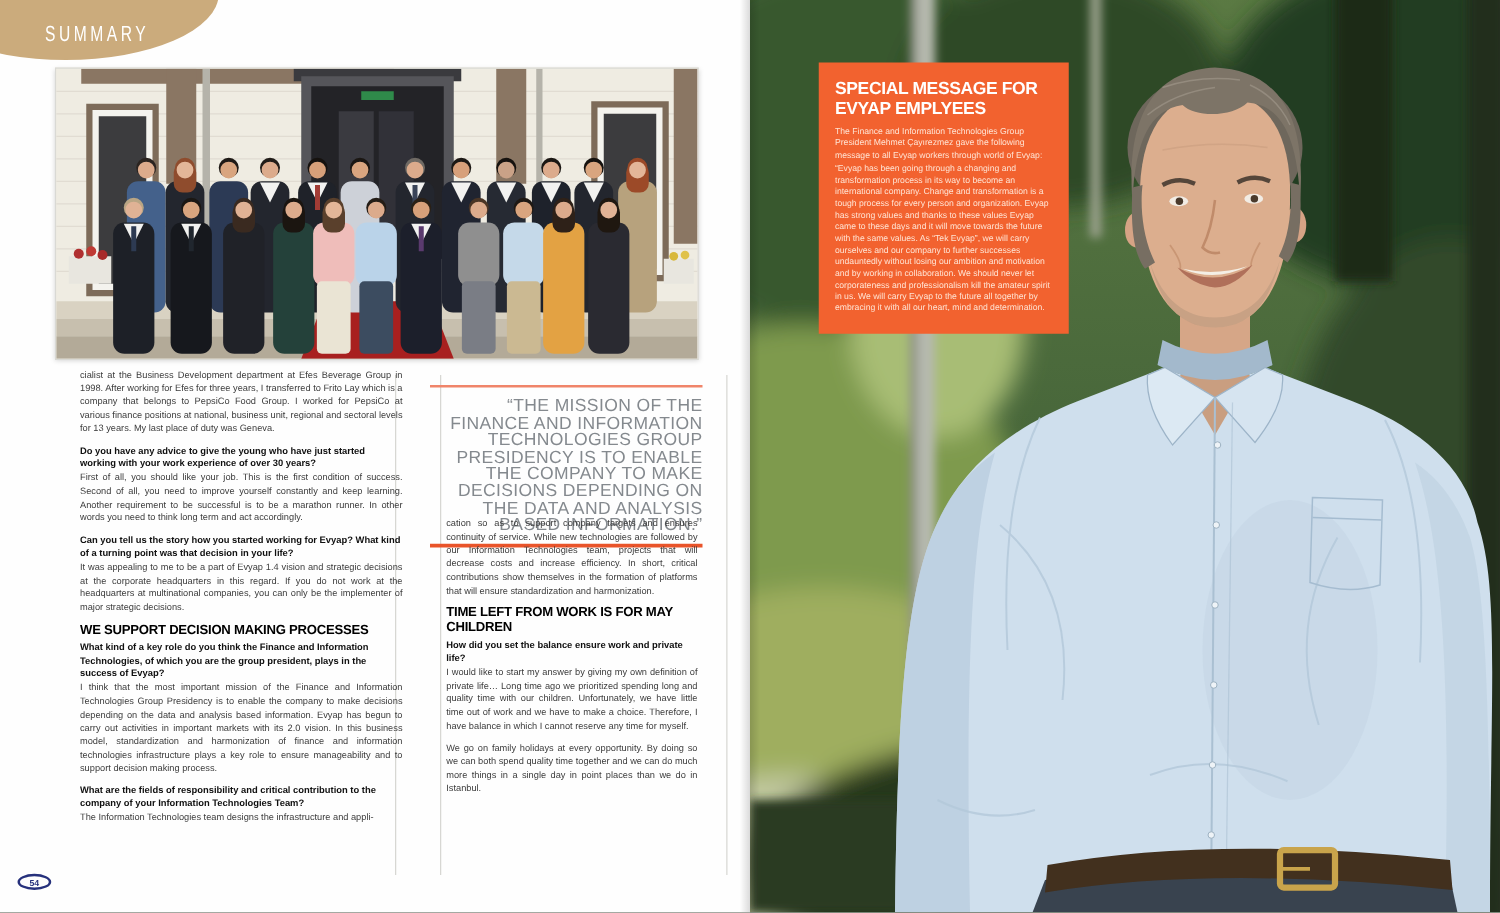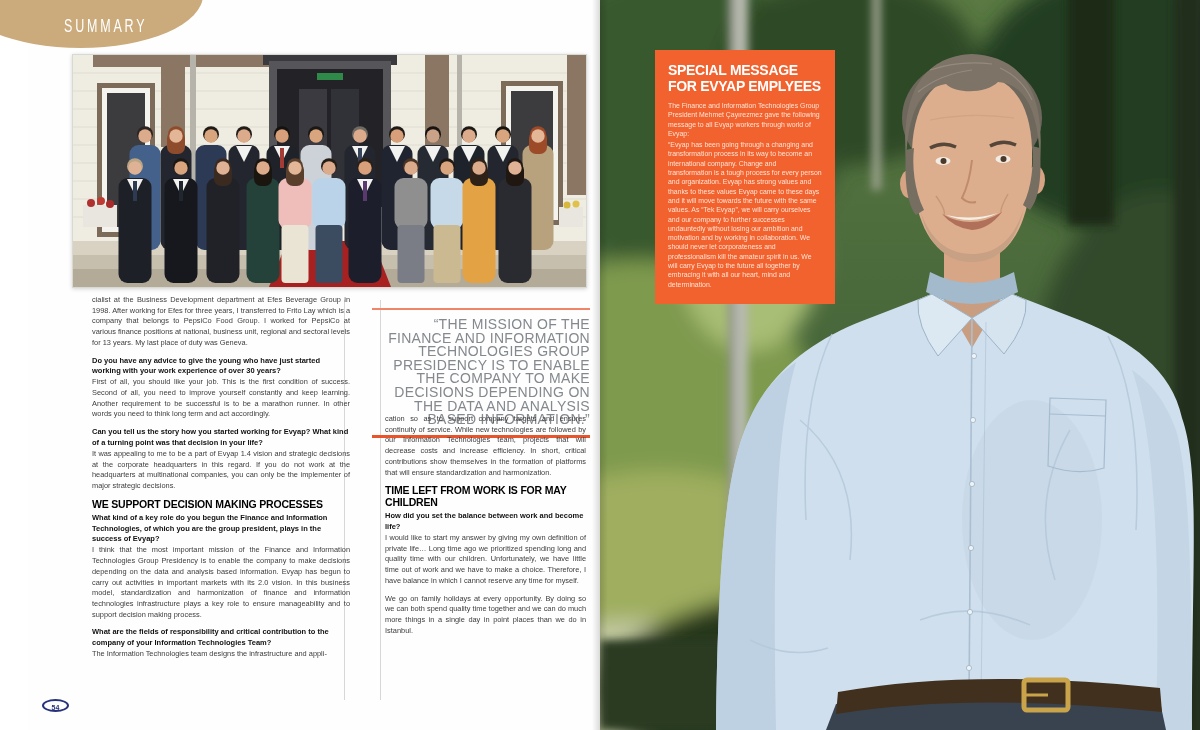--- a/index.html
+++ b/index.html
@@ -1,19 +1,19 @@
 <!DOCTYPE html>
 <html><head>
 <meta charset="utf-8">
 <style>
   html,body{margin:0;padding:0;background:#888;}
   #spread{position:relative;width:1200px;height:730px;background:#ffffff;overflow:hidden;
           font-family:"Liberation Sans",sans-serif;}
   
-  #left-page{position:absolute;left:0;top:0;width:600px;height:730px;background:#fefefe;margin-left:28px;}
+  #left-page{position:absolute;left:0;top:0;width:600px;height:730px;background:#fefefe;}
   #summary-ellipse{position:absolute;left:-70px;top:-58px;width:245px;height:106px;
                    background:#cbab7c;border-radius:50%;}
   #summary-label{position:absolute;left:36px;top:17px;color:#fff;font-size:12.5px;
                  letter-spacing:2.8px;font-weight:400;transform:scaleY(1.4);transform-origin:left top;}
   #group-photo{position:absolute;left:44px;top:54px;width:513px;height:232px;
                border:1px solid #d9d9d4;box-shadow:0 1px 4px rgba(0,0,0,.18);background:#efece3;}
   #group-photo svg{display:block;}
   .col-rule{position:absolute;top:300px;height:400px;width:1px;background:#d7d7d3;}
   #col1{position:absolute;left:64px;top:295px;width:258px;}
   #col2{position:absolute;left:357px;top:414px;width:201px;}
@@ -25,21 +25,21 @@
   #quote-rule-top{height:2px;background:#f0856a;margin-bottom:8px;}
   #quote-rule-bottom{height:3px;background:#e9542a;margin-top:8px;}
   #pull-quote{font-size:14px;line-height:13.6px;color:#84898e;text-align:right;
               letter-spacing:.3px;}
   .page-badge{position:absolute;width:27px;height:13px;border:2px solid #26317c;border-radius:50%;
               background:#fdfdfd;color:#26317c;font-size:7px;font-weight:700;line-height:13px;
               text-align:center;box-sizing:border-box;}
   #badge-54{left:14px;top:699px;}
   
   #right-page{position:absolute;left:600px;top:0;width:600px;height:730px;overflow:hidden;background:#3f5a33;}
-  #orange-box{position:absolute;left:55px;top:50px;width:180px;box-sizing:border-box;
+  #orange-box{position:absolute;left:55px;top:50px;width:200px;box-sizing:border-box;
               padding:12px 13px 13px 13px;background:#f2622f;}
   #orange-box-title{color:#ffffff;font-size:14px;line-height:16px;font-weight:700;
                     letter-spacing:-0.3px;margin-bottom:7px;}
   .orange-body{color:#ffe3d3;font-size:6.9px;line-height:9.3px;margin:0 0 2px 0;}
   #gutter-shadow{position:absolute;left:592px;top:0;width:16px;height:730px;pointer-events:none;
                  background:linear-gradient(to right,rgba(0,0,0,0),rgba(0,0,0,.14) 50%,rgba(0,0,0,0));}
 </style>
 </head>
 <body>
 
@@ -258,36 +258,36 @@
     <div class="col-rule" style="left:352px"></div>
     <div class="col-rule" style="left:581px"></div>
 
     <div id="col1">
         <div class="blk-body">cialist at the Business Development department at Efes Beverage Group in 1998. After working for Efes for three years, I transferred to Frito Lay which is a company that belongs to PepsiCo Food Group. I worked for PepsiCo at various finance positions at national, business unit, regional and sectoral levels for 13 years. My last place of duty was Geneva.</div>
         <div class="blk-question">Do you have any advice to give the young who have just started working with your work experience of over 30 years?</div>
         <div class="blk-body">First of all, you should like your job. This is the first condition of success. Second of all, you need to improve yourself constantly and keep learning. Another requirement to be successful is to be a marathon runner. In other words you need to think long term and act accordingly.</div>
         <div class="blk-question">Can you tell us the story how you started working for Evyap? What kind of a turning point was that decision in your life?</div>
         <div class="blk-body">It was appealing to me to be a part of Evyap 1.4 vision and strategic decisions at the corporate headquarters in this regard. If you do not work at the headquarters at multinational companies, you can only be the implementer of major strategic decisions.</div>
         <div class="blk-heading">WE SUPPORT DECISION MAKING PROCESSES</div>
-        <div class="blk-question">What kind of a key role do you begun the Finance and Information Technologies, of which you are the group president, plays in the success of Evyap?</div>
+        <div class="blk-question">What kind of a key role do you think the Finance and Information Technologies, of which you are the group president, plays in the success of Evyap?</div>
         <div class="blk-body">I think that the most important mission of the Finance and Information Technologies Group Presidency is to enable the company to make decisions depending on the data and analysis based information. Evyap has begun to carry out activities in important markets with its 2.0 vision. In this business model, standardization and harmonization of finance and information technologies infrastructure plays a key role to ensure manageability and to support decision making process.</div>
         <div class="blk-question">What are the fields of responsibility and critical contribution to the company of your Information Technologies Team?</div>
         <div class="blk-body">The Information Technologies team designs the infrastructure and appli-</div>
       </div>
 
     <div id="pull-quote-box">
       <div id="quote-rule-top"></div>
       <div id="pull-quote">“THE MISSION OF THE FINANCE AND INFORMATION TECHNOLOGIES GROUP PRESIDENCY IS TO ENABLE THE COMPANY TO MAKE DECISIONS DEPENDING ON THE DATA AND ANALYSIS BASED INFORMATION.”</div>
       <div id="quote-rule-bottom"></div>
     </div>
 
     <div id="col2">
         <div class="blk-body">cation so as to support company targets and ensures continuity of service. While new technologies are followed by our Information Technologies team, projects that will decrease costs and increase efficiency. In short, critical contributions show themselves in the formation of platforms that will ensure standardization and harmonization.</div>
         <div class="blk-heading">TIME LEFT FROM WORK IS FOR MAY CHILDREN</div>
-        <div class="blk-question">How did you set the balance between work and become life?</div>
+        <div class="blk-question">How did you set the balance ensure work and private life?</div>
         <div class="blk-body">I would like to start my answer by giving my own definition of private life… Long time ago we prioritized spending long and quality time with our children. Unfortunately, we have little time out of work and we have to make a choice. Therefore, I have balance in which I cannot reserve any time for myself.</div>
         <div class="blk-body">We go on family holidays at every opportunity. By doing so we can both spend quality time together and we can do much more things in a single day in point places than we do in Istanbul.</div>
       </div>
 
     <div id="badge-54" class="page-badge">54</div>
   </div>
 
   <div id="right-page">
     <svg id="man-svg" width="600" height="730" viewBox="0 0 600 730">
       <defs>

